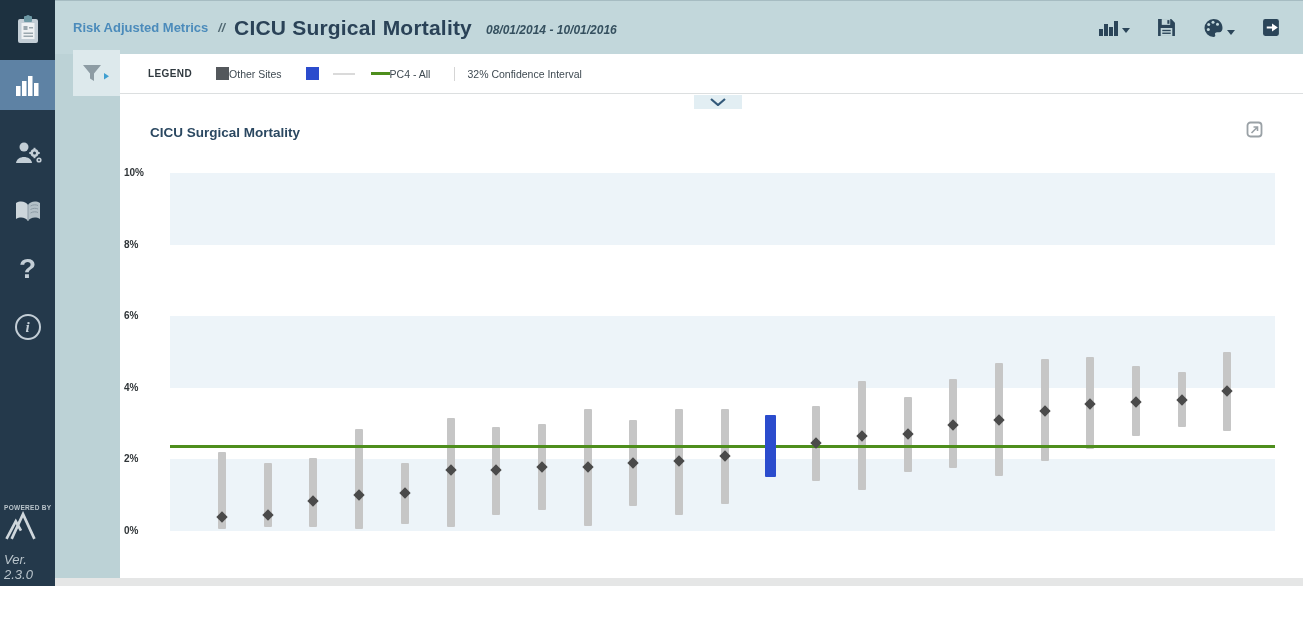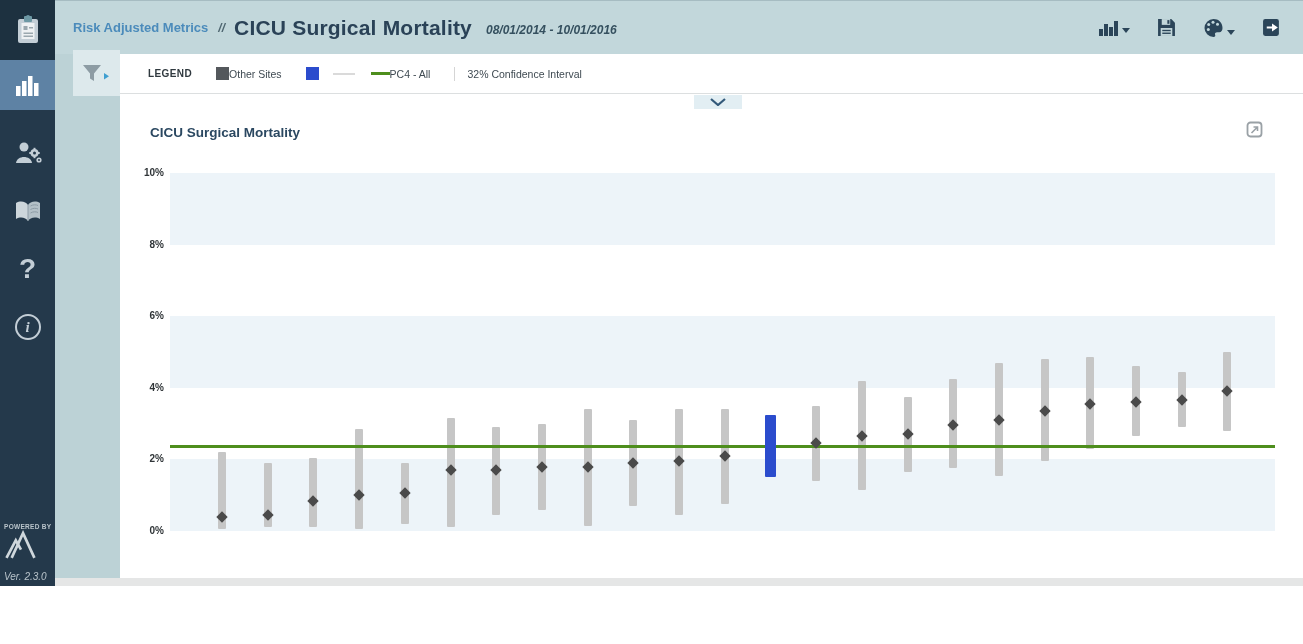--- a/index.html
+++ b/index.html
@@ -18,21 +18,21 @@
   
   .sidebar { width:55px; background:#24394b; position:relative; flex:none; display:flex; flex-direction:column; }
   .nav-tile { height:58px; display:flex; align-items:center; justify-content:center; cursor:pointer; color:#c3ced6; }
   .nav-tile.first { height:60px; background:#1d3140; }
   .nav-tile.active { height:50px; background:#5e82a4; color:#fff; }
   .q-mark { font-size:28px; font-weight:bold; color:#c3ced6; }
   .info-circ { width:26px; height:26px; border:2px solid #c3ced6; border-radius:50%; display:flex; align-items:center; justify-content:center;
                font-family:"Liberation Serif",serif; font-style:italic; font-weight:bold; font-size:15px; color:#c3ced6; }
   .side-footer { position:absolute; left:0; right:0; bottom:4px; padding-left:4px; }
   .powered { font-size:6.5px; font-weight:bold; color:#b9c4cb; letter-spacing:.3px; }
-  .version { font-size:10px; font-style:italic; color:#b9c4cb; margin-top:7px; }
+  .version { font-size:13px; font-style:italic; color:#b9c4cb; margin-top:7px; }
 
   
   .main { flex:1; display:flex; flex-direction:column; min-width:0; background:#8b5cf6; }
 
   .page-header { height:54px; flex:none; background:#c2d7db; border-top:1px solid #a6bcc2; display:flex; align-items:center; padding:0 14px 0 18px; }
   .crumb { font-size:13px; font-weight:bold; color:#4b8bbb; cursor:pointer; }
   .crumb-sep { font-size:12px; font-weight:bold; font-style:italic; color:#4e6570; margin:0 9px 0 10px; }
   .page-title { font-size:21px; font-weight:bold; color:#2a4257; letter-spacing:.2px; }
   .date-range { font-size:12px; font-weight:bold; font-style:italic; color:#35505f; margin-left:14px; position:relative; top:2px; }
   .hdr-actions { margin-left:auto; display:flex; align-items:center; gap:27px; padding-right:8px; }
@@ -55,21 +55,21 @@
 
   .chevron-btn { position:absolute; top:41px; left:574px; width:48px; height:14px; background:#e2eef3; display:flex; align-items:center; justify-content:center; cursor:pointer; }
 
   .panel { position:absolute; left:0; right:0; top:41px; bottom:0; }
   .chart-title { position:absolute; left:30px; top:30px; font-size:13.5px; font-weight:bold; color:#2b4861; }
   .expand-btn { position:absolute; right:39px; top:26px; width:18px; height:18px; cursor:pointer; }
 
   
   .plot { position:absolute; left:50px; top:78px; width:1105px; height:358px; }
   .band { position:absolute; left:0; width:100%; background:#edf4f9; }
-  .ytick { position:absolute; left:-46px; width:40px; text-align:right; font-size:10px; font-weight:bold; color:#303538; }
+  .ytick { position:absolute; left:-46px; width:40px; font-size:10px; font-weight:bold; color:#303538; }
   .refline { position:absolute; left:0; width:100%; height:3px; z-index:2; }
   .ci-bar { position:absolute; width:8px; border-radius:1px; z-index:1; cursor:pointer; }
   .ci-bar.mine { width:11px; z-index:3; }
   .pt { position:absolute; width:8px; height:8px; transform:rotate(45deg); z-index:3; cursor:pointer; }
 
   .bottom-strip { height:8px; flex:none; background:#e5e6e6; }
 </style>
 </head>
 <body>
 

